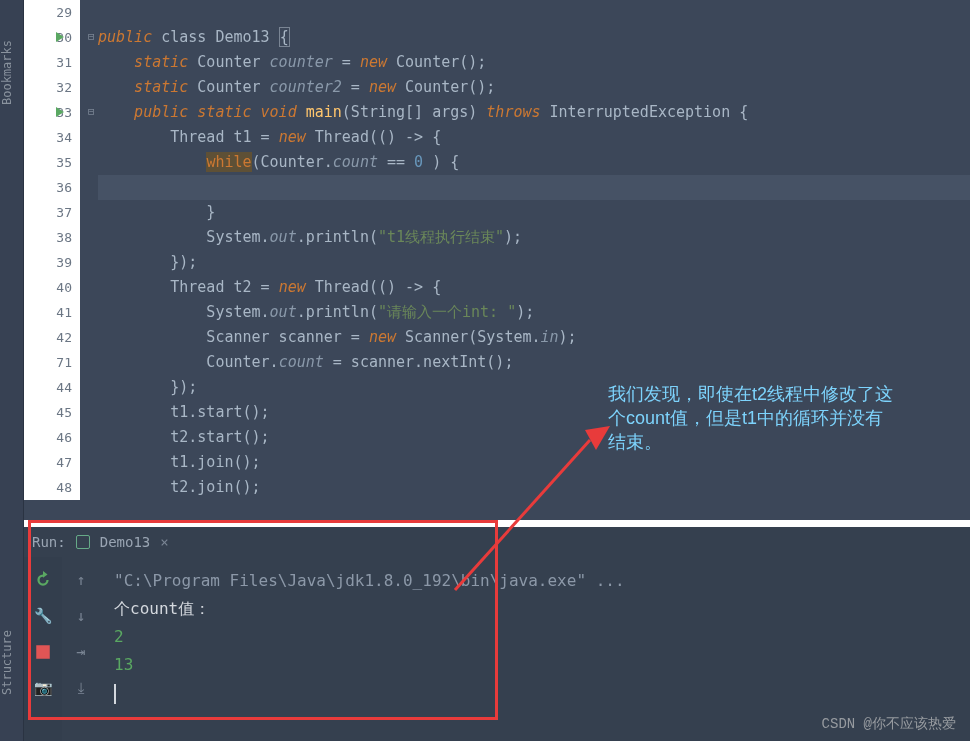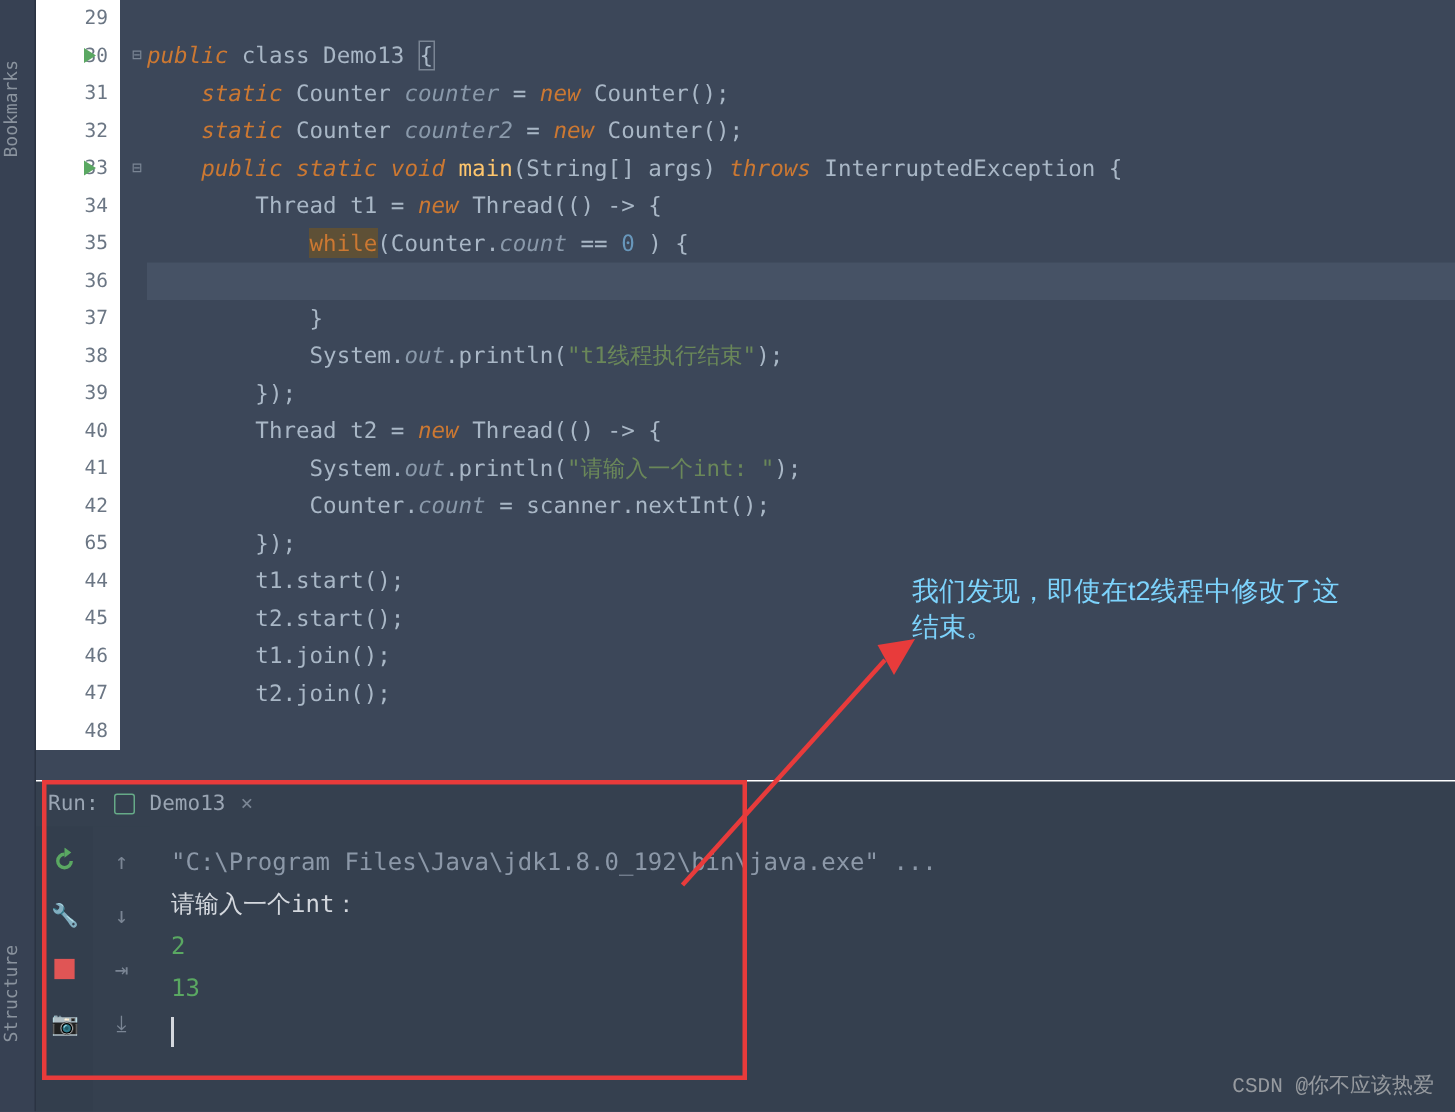--- a/index.html
+++ b/index.html
@@ -54,21 +54,21 @@
 .str { color: #6a8759; }
 .num { color: #6897bb; }
 .method { color: #ffc66d; }
 .hl-bg { background: #5e5036; color: #cc7832; padding: 1px 0; }
 .brace-match { border: 1px solid #7a8594; }
 .active-line { background: rgba(100,115,140,0.25); }
 
 .run-panel {
   position: absolute; left: 24px; right: 0; top: 520px; bottom: 0;
   background: #35404f;
-  border-top: 1px solid #ffffff;
+  border-top: 7px solid #ffffff;
 }
 .run-header {
   height: 30px; line-height: 30px;
   padding-left: 8px;
   display: flex; align-items: center; gap: 10px;
   color: #9aa5b3;
   font-size: 14px;
 }
 .run-header .tab-icon {
   width: 14px; height: 14px; border: 1px solid #6a8; border-radius: 2px;
@@ -137,21 +137,21 @@
     <div class="gutter-row">33</div>
     <div class="gutter-row">34</div>
     <div class="gutter-row">35</div>
     <div class="gutter-row">36</div>
     <div class="gutter-row">37</div>
     <div class="gutter-row">38</div>
     <div class="gutter-row">39</div>
     <div class="gutter-row">40</div>
     <div class="gutter-row">41</div>
     <div class="gutter-row">42</div>
-    <div class="gutter-row">65</div>
+    <div class="gutter-row">71</div>
     <div class="gutter-row">44</div>
     <div class="gutter-row">45</div>
     <div class="gutter-row">46</div>
     <div class="gutter-row">47</div>
     <div class="gutter-row">48</div>
   </div>
 
 <span class="run-icon" style="top:32px;"></span>
 <span class="run-icon" style="top:107px;"></span>
 <span class="fold-icon" style="top:30px;">⊟</span>
@@ -164,20 +164,21 @@
   <div class="line"><span class="kw">    static </span><span>Counter </span><span class="italic">counter2</span><span> = </span><span class="kw">new </span><span>Counter();</span></div>
   <div class="line"><span class="kw">    public static </span><span class="kw">void </span><span class="method">main</span><span>(String[] args) </span><span class="kw">throws </span><span>InterruptedException {</span></div>
   <div class="line"><span>        Thread t1 = </span><span class="kw">new </span><span>Thread(() -&gt; {</span></div>
   <div class="line"><span>            </span><span class="hl-bg">while</span><span>(Counter.</span><span class="italic">count</span><span> == </span><span class="num">0 </span><span>) {</span></div>
   <div class="line active-line"> </div>
   <div class="line">            }</div>
   <div class="line"><span>            System.</span><span class="italic">out</span><span>.println(</span><span class="str">"t1线程执行结束"</span><span>);</span></div>
   <div class="line">        });</div>
   <div class="line"><span>        Thread t2 = </span><span class="kw">new </span><span>Thread(() -&gt; {</span></div>
   <div class="line"><span>            System.</span><span class="italic">out</span><span>.println(</span><span class="str">"请输入一个int: "</span><span>);</span></div>
+  <div class="line"><span>            Scanner scanner = </span><span class="kw">new </span><span>Scanner(System.</span><span class="italic">in</span><span>);</span></div>
   <div class="line"><span>            Counter.</span><span class="italic">count</span><span> = scanner.nextInt();</span></div>
   <div class="line">        });</div>
   <div class="line">        t1.start();</div>
   <div class="line">        t2.start();</div>
   <div class="line">        t1.join();</div>
   <div class="line">        t2.join();</div>
 </div>
 
 <div class="run-panel">
   <div class="run-header">
@@ -199,21 +200,21 @@
       <span class="tool" style="color:#9aa5b3;">📷</span>
     </div>
     <div class="run-secondary">
       <span>↑</span>
       <span>↓</span>
       <span>⇥</span>
       <span>⤓</span>
     </div>
     <div class="console">
       <div class="out-gray">"C:\Program Files\Java\jdk1.8.0_192\bin\java.exe" ...</div>
-      <div class="out-white">请输入一个int：</div>
+      <div class="out-white">个count值：</div>
       <div class="out-green">2</div>
       <div class="out-green">13</div>
       <div class="out-white"><span class="cursor-bar"></span></div>
     </div>
   </div>
 </div>
 
 <div class="red-box" style="left:28px; top:520px; width:470px; height:200px;"></div>
 
 <svg class="arrow" style="left:310px; top:420px;" width="300" height="180">
@@ -221,16 +222,17 @@
     <marker id="ah" markerWidth="12" markerHeight="12" refX="2" refY="6" orient="auto">
       <path d="M0,0 L12,6 L0,12 z" fill="#e83b3b"></path>
     </marker>
   </defs>
   <line x1="145" y1="170" x2="280" y2="20" stroke="#e83b3b" stroke-width="3"></line>
   <polygon points="275,10 300,6 286,30" fill="#e83b3b"></polygon>
 </svg>
 
 <div class="annotation" style="left:608px; top:382px; width:340px;">
   <div>我们发现，即使在t2线程中修改了这</div>
+  <div>个count值，但是t1中的循环并没有</div>
   <div>结束。</div>
 </div>
 
 <div class="watermark">CSDN @你不应该热爱</div>
 
 </body></html>

